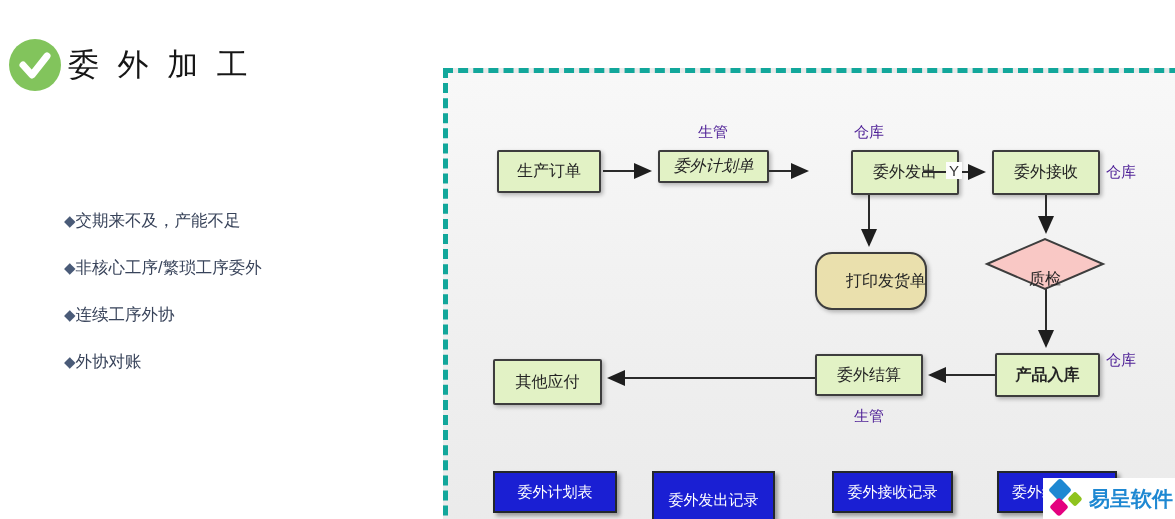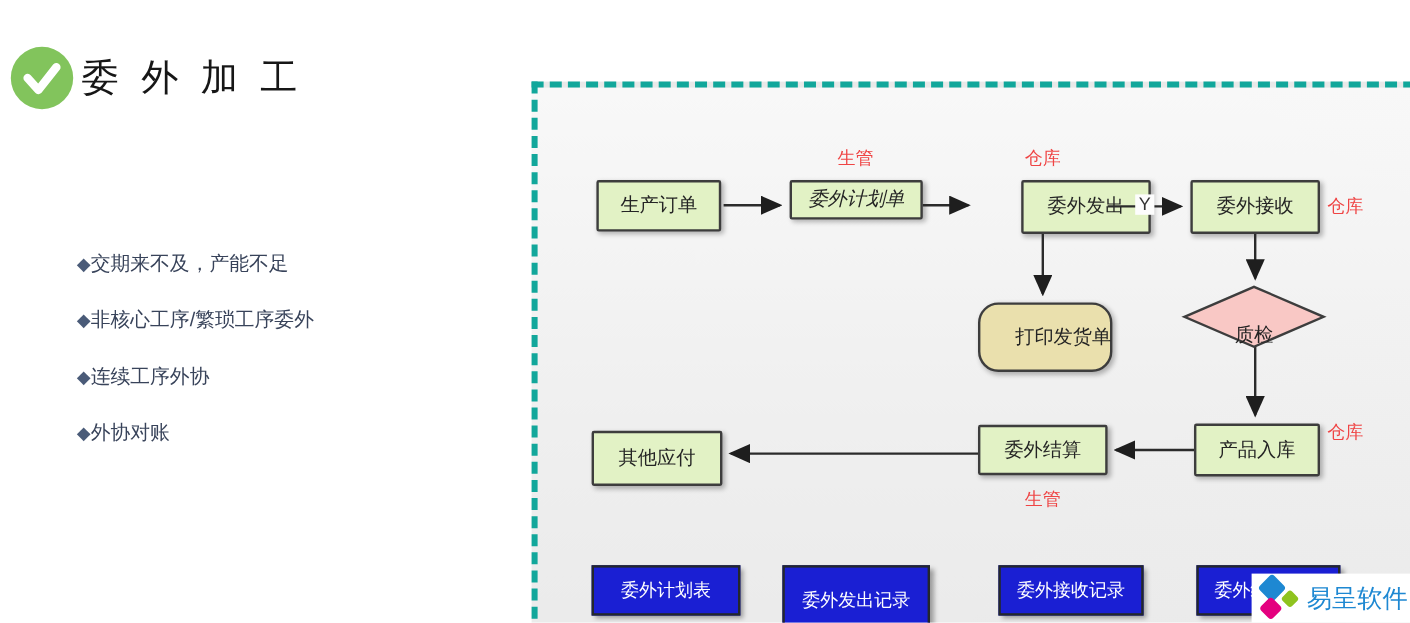--- a/index.html
+++ b/index.html
@@ -30,36 +30,36 @@
     position:absolute; background:#E2F2C5; border:2px solid #3d3d3d; border-radius:2px;
     display:flex; align-items:center; justify-content:center;
     font-size:16px; color:#242424; box-shadow:2px 2px 4px rgba(0,0,0,.28);
     white-space:nowrap; z-index:2;
   }
   .node-rounded { background:#EAE0AD; border-radius:17px;padding-left:30px; }
   .report {
     background:#1A1FD3; color:#ffffff; border:2px solid #23272b;
     font-size:15px; box-shadow:3px 3px 4px rgba(0,0,0,.35); border-radius:0;
   }
-  .dept-label { position:absolute; font-size:15px; color:#ef4444; white-space:nowrap; z-index:3; }
+  .dept-label { position:absolute; font-size:15px; color:#4c1d95; white-space:nowrap; z-index:3; }
   .branch-label {
     position:absolute; font-size:15px; color:#333333; background:#fdfdfd;
     padding:0 3px; z-index:3;
   }
   .diamond-text {
     position:absolute; font-size:16px; color:#242424; z-index:3;
     text-align:center; white-space:nowrap;
   }
   #flow-svg { position:absolute; left:0; top:0; z-index:2; pointer-events:none; }
   
   .logo-card {
     position:absolute; left:1043px; top:478px; width:132px; height:41px;
     background:#ffffff; display:flex; align-items:center; z-index:10;
   }
-  .logo-text { font-size:21px; color:#1E88D2; font-weight:400; margin-left:0; white-space:nowrap; }
+  .logo-text { font-size:21px; color:#1E88D2; font-weight:700; margin-left:0; white-space:nowrap; }
 </style>
 </head>
 <body>
 
 <div id="page">
 
   <div class="title-row">
     <svg class="check-badge" viewBox="0 0 54 54">
       <circle cx="27" cy="27" r="26" fill="#82C45C"></circle>
       <polyline points="15,27 24,37 39,18" fill="none" stroke="#ffffff" stroke-width="7" stroke-linecap="round" stroke-linejoin="round"></polyline>
@@ -86,21 +86,21 @@
     </div>
   </div>
 
   <div class="panel"></div>
 
   <div class="node" style="left:497px;top:150px;width:104px;height:43px;">生产订单</div>
   <div class="node" style="left:658px;top:150px;width:111px;height:33px;font-style:italic;">委外计划单</div>
   <div class="node" style="left:851px;top:150px;width:108px;height:45px;">委外发出</div>
   <div class="node" style="left:992px;top:150px;width:108px;height:45px;">委外接收</div>
   <div class="node node-rounded" style="left:815px;top:252px;width:112px;height:58px;">打印发货单</div>
-  <div class="node" style="left:995px;top:353px;width:105px;height:44px;">产品入库</div>
+  <div class="node" style="left:995px;top:353px;width:105px;height:44px;font-weight:bold;">产品入库</div>
   <div class="node" style="left:815px;top:354px;width:108px;height:42px;">委外结算</div>
   <div class="node" style="left:493px;top:359px;width:109px;height:46px;">其他应付</div>
 
   <div class="dept-label" style="left:698px;top:123px;">生管</div>
   <div class="dept-label" style="left:854px;top:123px;">仓库</div>
   <div class="branch-label" style="left:946px;top:162px;">Y</div>
   <div class="dept-label" style="left:1106px;top:163px;">仓库</div>
   <div class="dept-label" style="left:1106px;top:351px;">仓库</div>
   <div class="dept-label" style="left:854px;top:407px;">生管</div>
 

